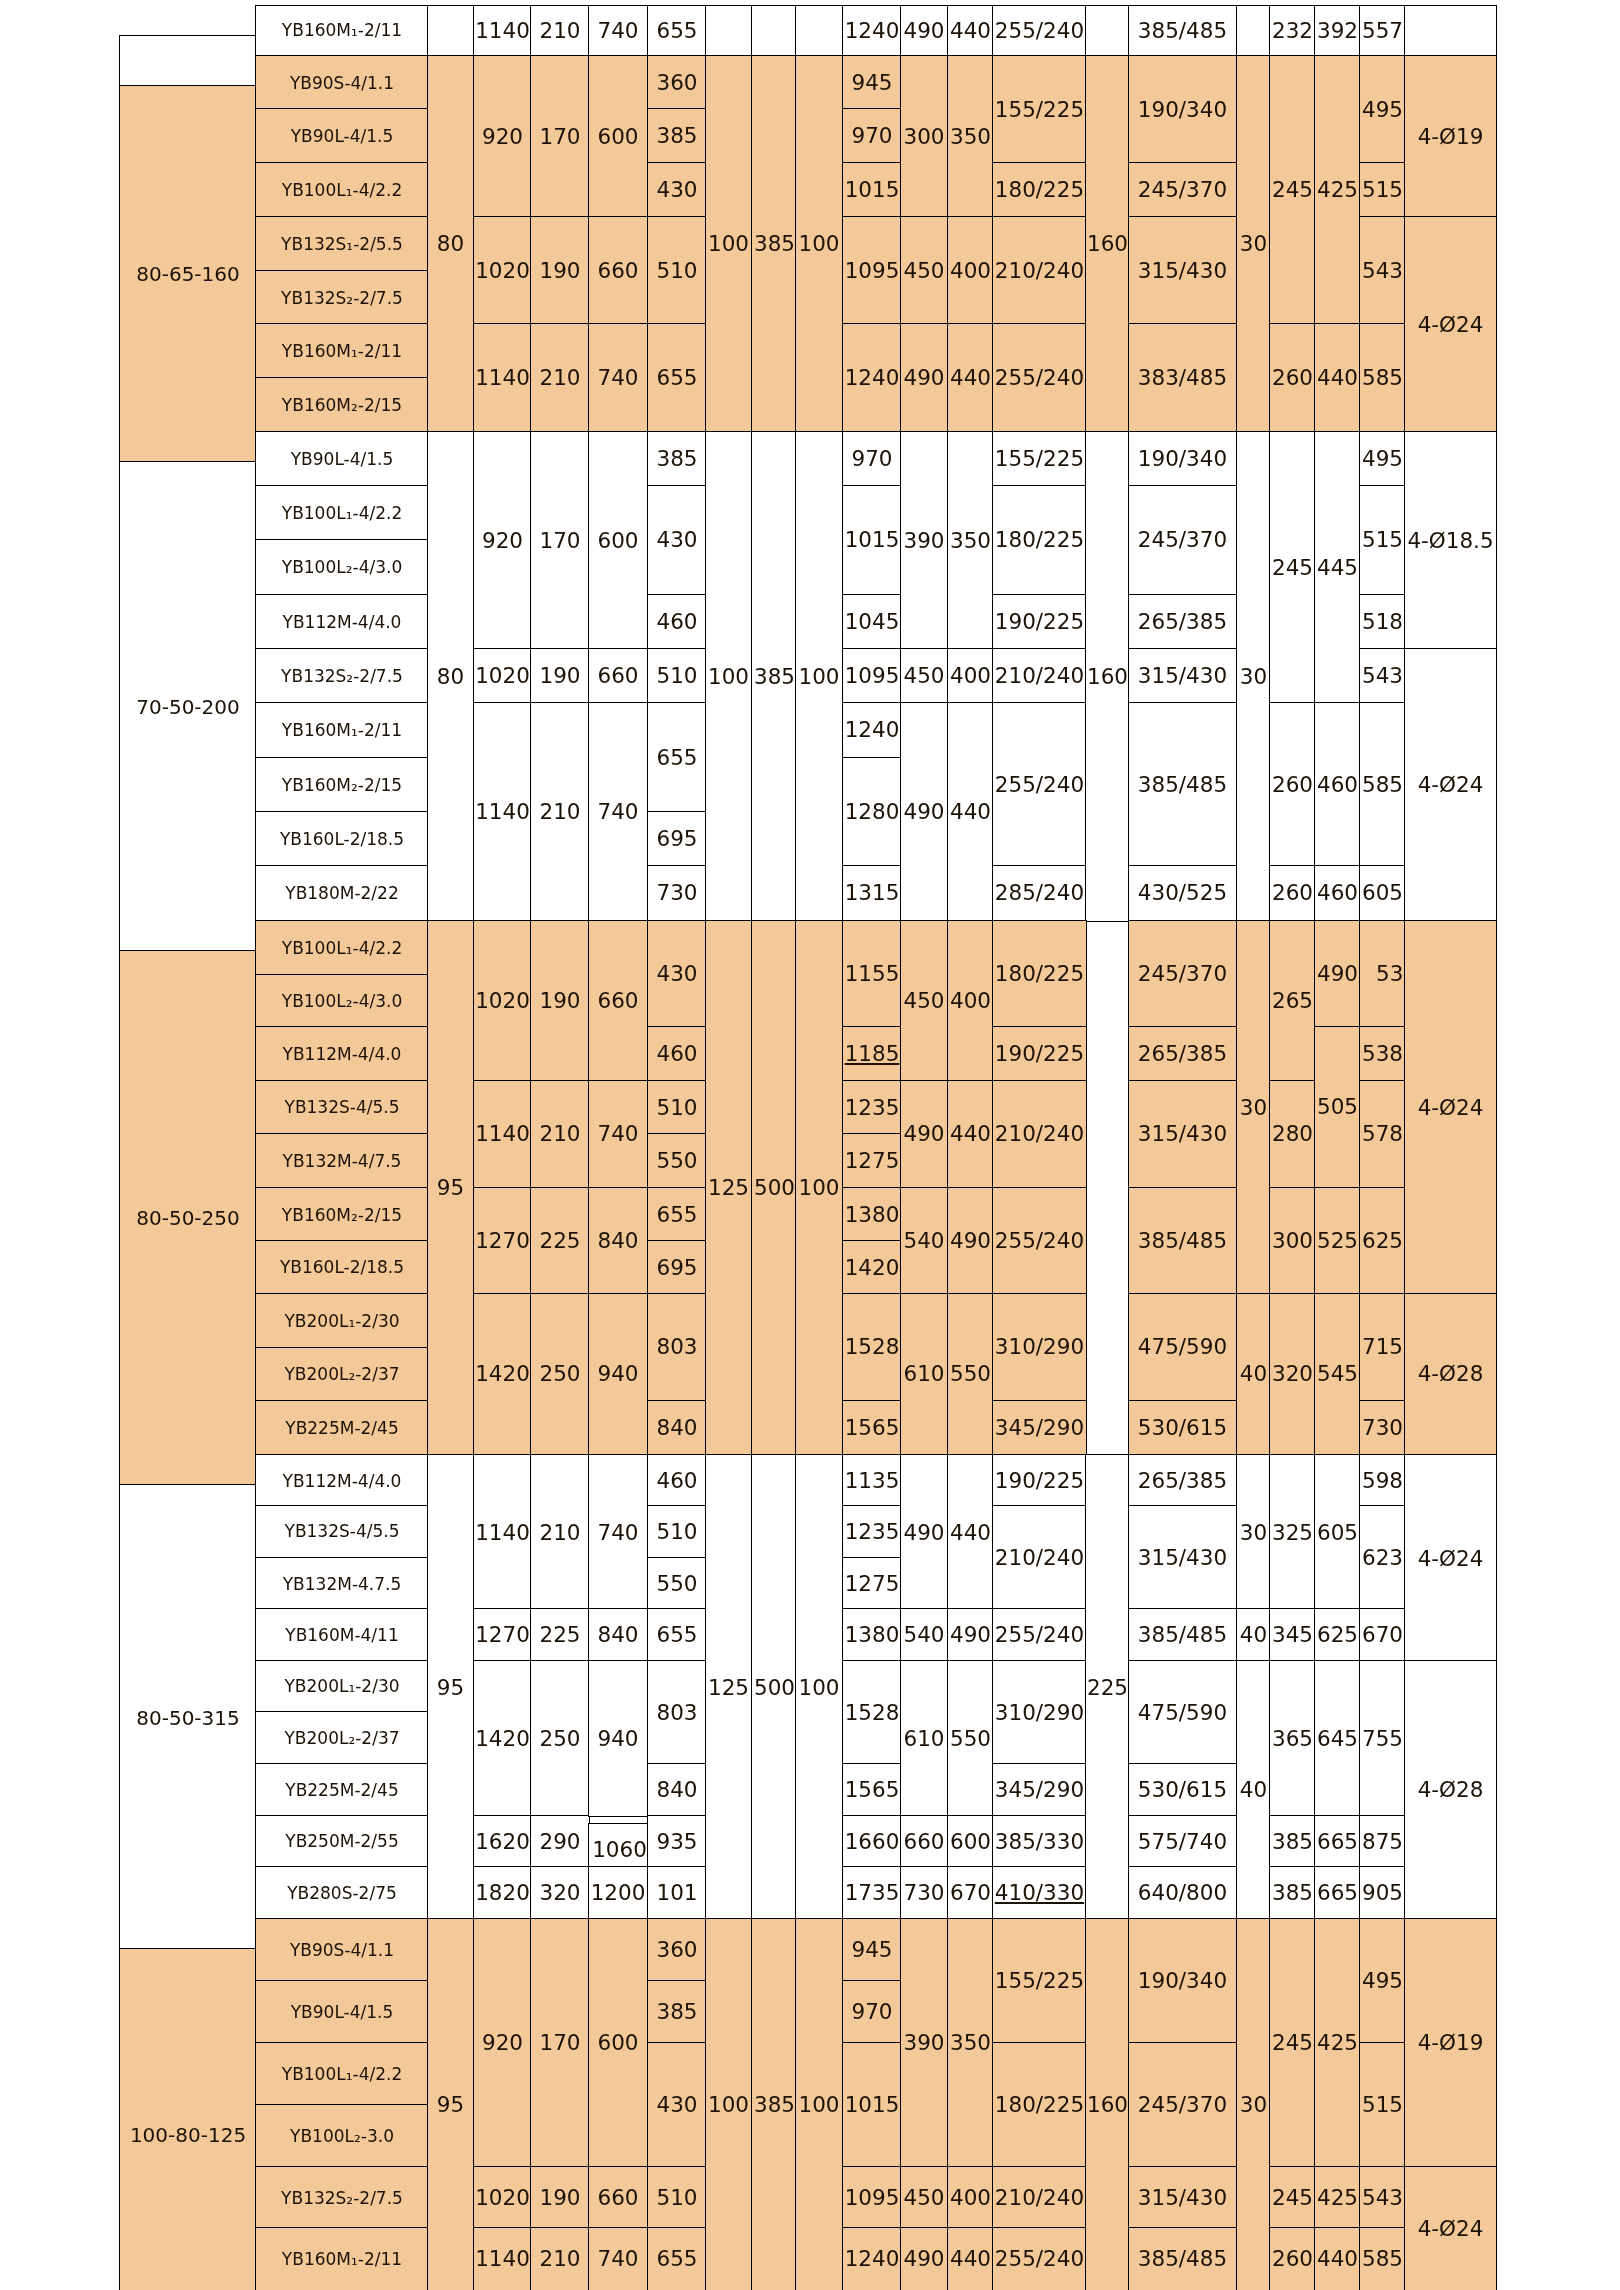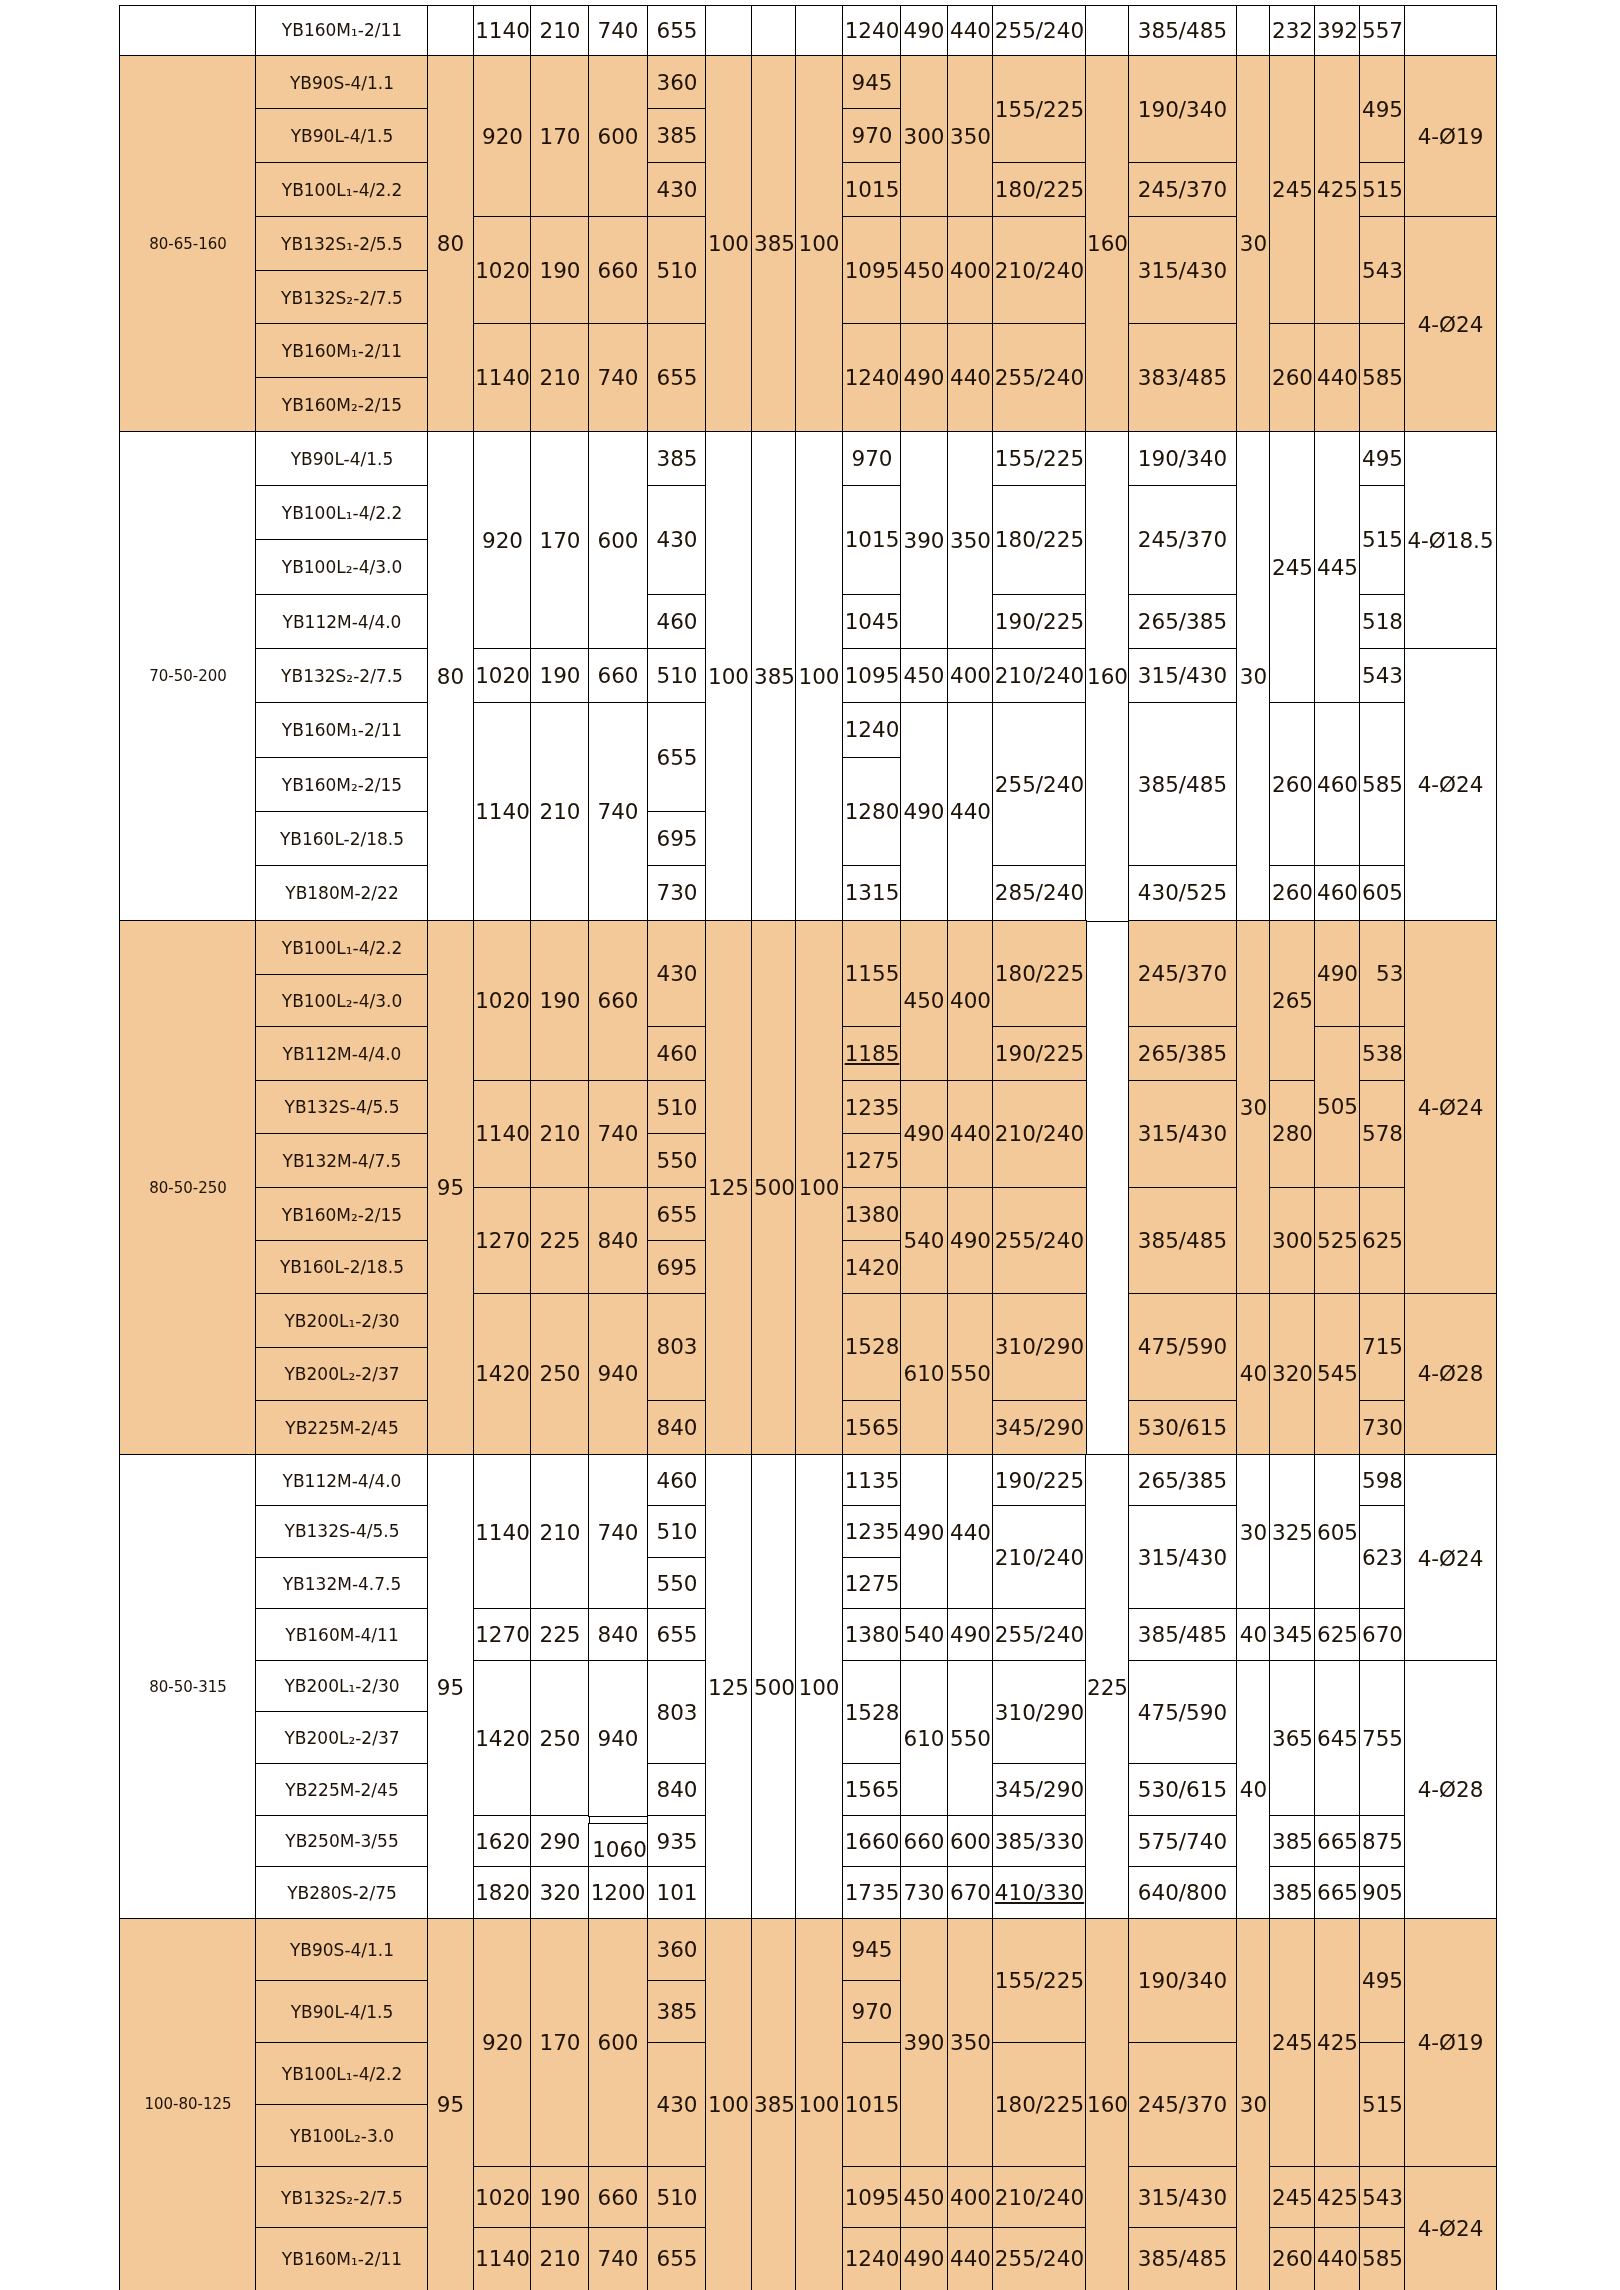--- a/index.html
+++ b/index.html
@@ -16,21 +16,21 @@
     box-sizing:border-box;
     border:1.8px solid #000000;
     display:flex;align-items:center;justify-content:center;
     white-space:nowrap;
     font-size:21.5px;
     color:#1d1206;
     line-height:1;
   }
   .bg-orange{background:#f4c999;}
   .bg-white{background:#ffffff;}
-  .c1{font-size:15px;}
+  .c1{font-size:20px;margin-top:30px;}
   .c2{font-size:17px;}
 </style>
 </head>
 <body>
 
 <div class="page">
   <div class="table-root" id="table-root">
       <div class="cell bg-white c1" style="left: 119px; top: 5.4px; width: 138px; height: 51px;"></div>
       <div class="cell bg-white c2" style="left: 255px; top: 5.4px; width: 174px; height: 51px;">YB160M₁-2/11</div>
       <div class="cell bg-white" style="left: 427px; top: 5.4px; width: 47px; height: 51px;"></div>
@@ -263,21 +263,21 @@
       <div class="cell bg-orange" style="left: 1404px; top: 920px; width: 93px; height: 375px;">4-Ø24</div>
       <div class="cell bg-orange" style="left: 1404px; top: 1293px; width: 93px; height: 162px;">4-Ø28</div>
       <div class="cell bg-white c1" style="left: 119px; top: 1454px; width: 138px; height: 467px;">80-50-315</div>
       <div class="cell bg-white c2" style="left: 255px; top: 1454px; width: 174px; height: 54px;">YB112M-4/4.0</div>
       <div class="cell bg-white c2" style="left: 255px; top: 1505px; width: 174px; height: 53px;">YB132S-4/5.5</div>
       <div class="cell bg-white c2" style="left: 255px; top: 1557px; width: 174px; height: 54px;">YB132M-4.7.5</div>
       <div class="cell bg-white c2" style="left: 255px; top: 1608px; width: 174px; height: 54px;">YB160M-4/11</div>
       <div class="cell bg-white c2" style="left: 255px; top: 1660px; width: 174px; height: 53px;">YB200L₁-2/30</div>
       <div class="cell bg-white c2" style="left: 255px; top: 1711px; width: 174px; height: 54px;">YB200L₂-2/37</div>
       <div class="cell bg-white c2" style="left: 255px; top: 1763px; width: 174px; height: 54px;">YB225M-2/45</div>
-      <div class="cell bg-white c2" style="left: 255px; top: 1815px; width: 174px; height: 53px;">YB250M-3/55</div>
+      <div class="cell bg-white c2" style="left: 255px; top: 1815px; width: 174px; height: 53px;">YB250M-2/55</div>
       <div class="cell bg-white c2" style="left: 255px; top: 1866px; width: 174px; height: 54px;">YB280S-2/75</div>
       <div class="cell bg-white" style="left: 427px; top: 1454px; width: 47px; height: 467px;">95</div>
       <div class="cell bg-white" style="left: 473px; top: 1454px; width: 59px; height: 157px;">1140</div>
       <div class="cell bg-white" style="left: 473px; top: 1608px; width: 59px; height: 54px;">1270</div>
       <div class="cell bg-white" style="left: 473px; top: 1660px; width: 59px; height: 157px;">1420</div>
       <div class="cell bg-white" style="left: 473px; top: 1815px; width: 59px; height: 53px;">1620</div>
       <div class="cell bg-white" style="left: 473px; top: 1866px; width: 59px; height: 54px;">1820</div>
       <div class="cell bg-white" style="left: 530px; top: 1454px; width: 60px; height: 157px;">210</div>
       <div class="cell bg-white" style="left: 530px; top: 1608px; width: 60px; height: 54px;">225</div>
       <div class="cell bg-white" style="left: 530px; top: 1660px; width: 60px; height: 157px;">250</div>

